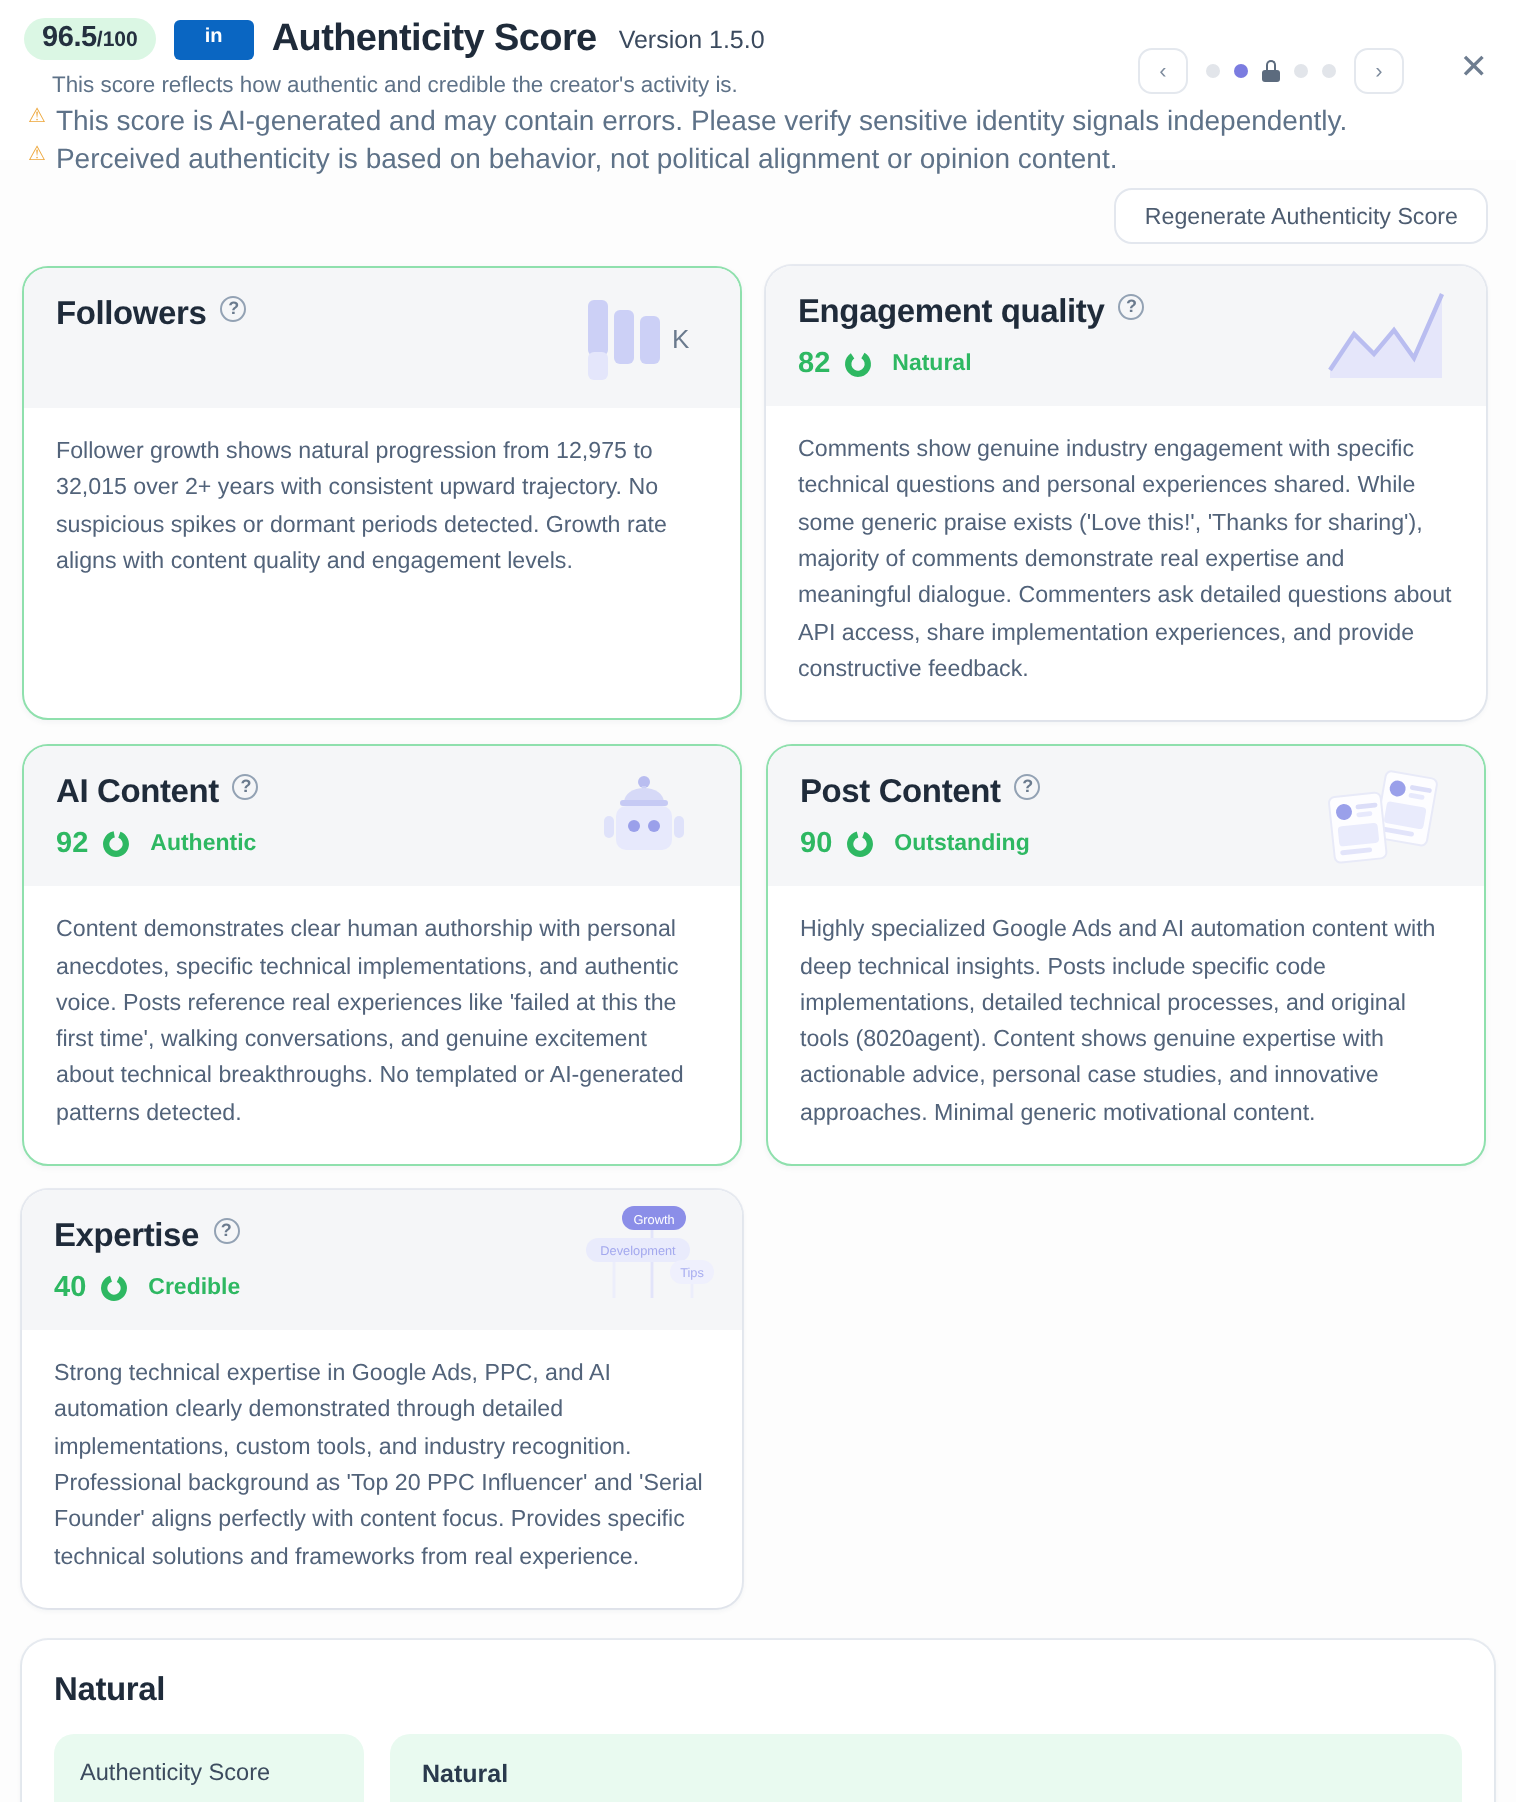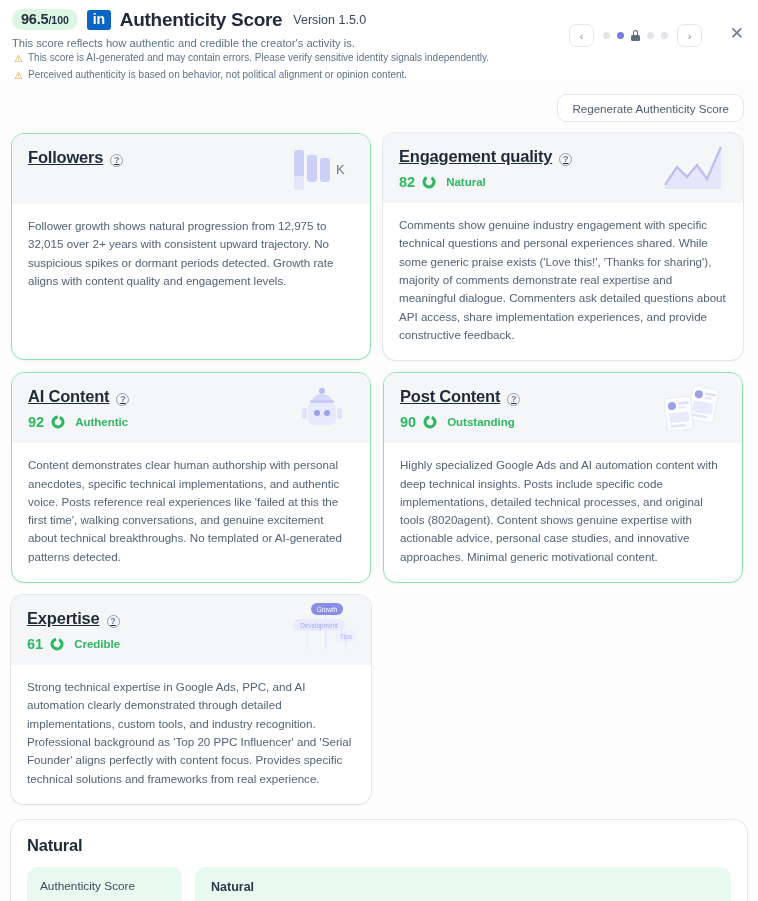--- a/index.html
+++ b/index.html
@@ -16,31 +16,31 @@
   .header { position: relative; padding: 6px 0 10px 8px; background: #ffffff; height: 80px; }
   .header-top { display: flex; align-items: center; gap: 9px; height: 27px; padding-left: 4px; }
   .score-pill {
     background: #dbf7e4; color: #1e3a36; border-radius: 13px;
     padding: 3px 9px 4px 9px; display: flex; align-items: baseline; gap: 0px;
     line-height: 1;
   }
   .score-pill .big { font-size: 14.5px; font-weight: 600; letter-spacing: -0.2px; color:#24303f;}
   .score-pill .small { font-size: 10.5px; font-weight: 600; color: #24303f; }
   .li-icon {
-    width: 24px; height: 20px; background: #0a66c2; border-radius: 3px;
+    width: 40px; height: 20px; background: #0a66c2; border-radius: 3px;
     display: flex; align-items: center; justify-content: center;
-    color: #fff; font-size: 14px; font-weight: 700; font-family: "Liberation Sans", sans-serif;
+    color: #fff; font-size: 10px; font-weight: 700; font-family: "Liberation Sans", sans-serif;
     line-height: 1; padding-bottom: 1px;
   }
   .title { font-size: 19px; font-weight: 700; color: #1f2b3a; letter-spacing: -0.3px; }
   .version { font-size: 12.5px; color: #3b4a5e; font-weight: 400; margin-left: 2px; }
 
-  .subtitle { font-size: 11.2px; color: #5e7288; margin: 4px 0 0 4px; }
+  .subtitle { font-size: 11.2px; color: #5e7288; margin: 4px 0 0 18px; }
   .warn-row { display: flex; align-items: flex-start; gap: 5px; margin: 3px 0 0 6px; }
-  .warn-row .wtext { font-size: 10px; color: #5e7288; }
+  .warn-row .wtext { font-size: 14px; color: #5e7288; }
   .warn-ico { color: #eda63a; font-size: 10px; line-height: 14px; }
 
   
   .pager { position: absolute; right: 56px; top: 24px; display: flex; align-items: center; gap: 9px; }
   .pg-btn {
     width: 25px; height: 23px; border: 1px solid #e4e8ee; border-radius: 7px;
     background: #fff; display: flex; align-items: center; justify-content: center;
     color: #7d8b9d; font-size: 11px;
   }
   .dots { display: flex; align-items: center; gap: 7px; }
@@ -69,21 +69,21 @@
   .grid { padding: 11px 11px 0 11px; display: flex; flex-wrap: wrap; gap: 12px; }
   .card {
     width: 360px; background: #fff; border-radius: 13px;
     box-shadow: 0 1px 3px rgba(30,50,80,.07), 0 0 0 1px rgba(225,230,238,.75);
     overflow: hidden;
   }
   .card.green { box-shadow: 0 1px 3px rgba(30,50,80,.05); border: 1.3px solid #8fe0ad; }
   .card-head {
     background: #f5f6f8; padding: 14px 16px 12px 16px; position: relative; min-height: 70px;
   }
-  .card-title { font-size: 16.5px; font-weight: 700; color: #1f2b3a; display: flex; align-items: flex-end; gap: 7px; letter-spacing:-0.2px;text-decoration:underline;}
+  .card-title { font-size: 16.5px; font-weight: 700; color: #1f2b3a; display: flex; align-items: flex-start; gap: 7px; letter-spacing:-0.2px;}
   .qmark { width: 13px; height: 13px; border: 1.2px solid #93a2b4; border-radius: 50%;
     font-size: 9px; color: #6b7b8e; display: flex; align-items: center; justify-content: center; line-height:1; font-weight:700;}
   .score-row { display: flex; align-items: center; gap: 7px; margin-top: 8px; }
   .score-num { font-size: 14.5px; font-weight: 700; color: #2eb862; }
   .score-label { font-size: 11.5px; font-weight: 700; color: #2eb862; margin-left: 3px; }
   .ring { width: 14px; height: 14px; }
   .card-body { padding: 13px 16px 16px 16px; font-size: 11.6px; line-height: 1.58; color: #52637a; }
   .card-art { position: absolute; right: 16px; top: 12px; width: 64px; height: 48px; }
 
   
@@ -255,21 +255,21 @@
       <div class="card-body">Highly specialized Google Ads and AI automation content with deep technical insights. Posts include specific code implementations, detailed technical processes, and original tools (8020agent). Content shows genuine expertise with actionable advice, personal case studies, and innovative approaches. Minimal generic motivational content.</div>
     </div>
 
     <div class="card">
       <div class="card-head">
         <div class="card-title">
           <span>Expertise</span>
           <span class="qmark">?</span>
         </div>
         <div class="score-row">
-          <span class="score-num">61</span>
+          <span class="score-num">40</span>
           <svg class="ring" viewBox="0 0 20 20">
             <circle cx="10" cy="10" r="7" fill="none" stroke="#2eb862" stroke-width="4.5" stroke-dasharray="38.5 5.5" transform="rotate(-65 10 10)" stroke-linecap="butt"></circle>
           </svg>
           <span class="score-label">Credible</span>
         </div>
         <svg class="card-art" style="width:72px;height:52px;right:8px;top:6px;" viewBox="0 0 72 52">
           <line x1="35" y1="12" x2="35" y2="48" stroke="#e2e4fa" stroke-width="1.4"></line>
           <line x1="16" y1="26" x2="16" y2="48" stroke="#eceefb" stroke-width="1.4"></line>
           <line x1="55" y1="36" x2="55" y2="48" stroke="#eceefb" stroke-width="1.4"></line>
           <rect x="20" y="2" width="32" height="12" rx="6" fill="#8b8ee8"></rect>

